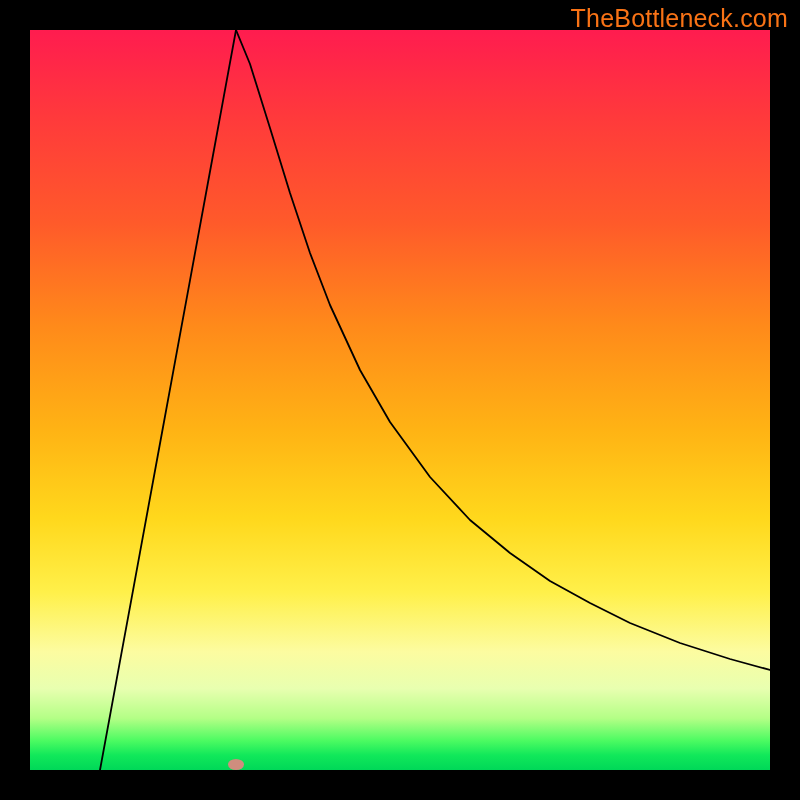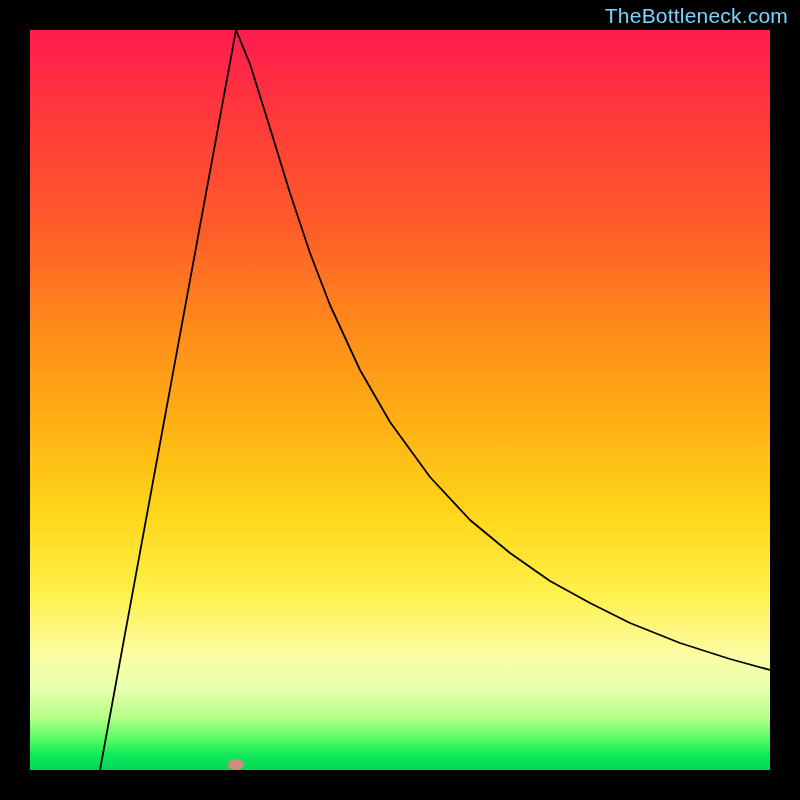--- a/index.html
+++ b/index.html
@@ -48,22 +48,22 @@
     position: absolute;
     width: 16px;
     height: 11px;
     border-radius: 50%;
     background: #cf8d7e;
   }
   .watermark {
     position: absolute;
     top: 4px;
     right: 12px;
-    color: #7dd3fc;
-    font-size: 21px;
+    color: #f97316;
+    font-size: 25px;
     font-weight: 400;
     letter-spacing: 0.2px;
     user-select: none;
   }
 </style>
 </head>
 <body>
 
 <div class="frame">
   <div class="watermark">TheBottleneck.com</div>

